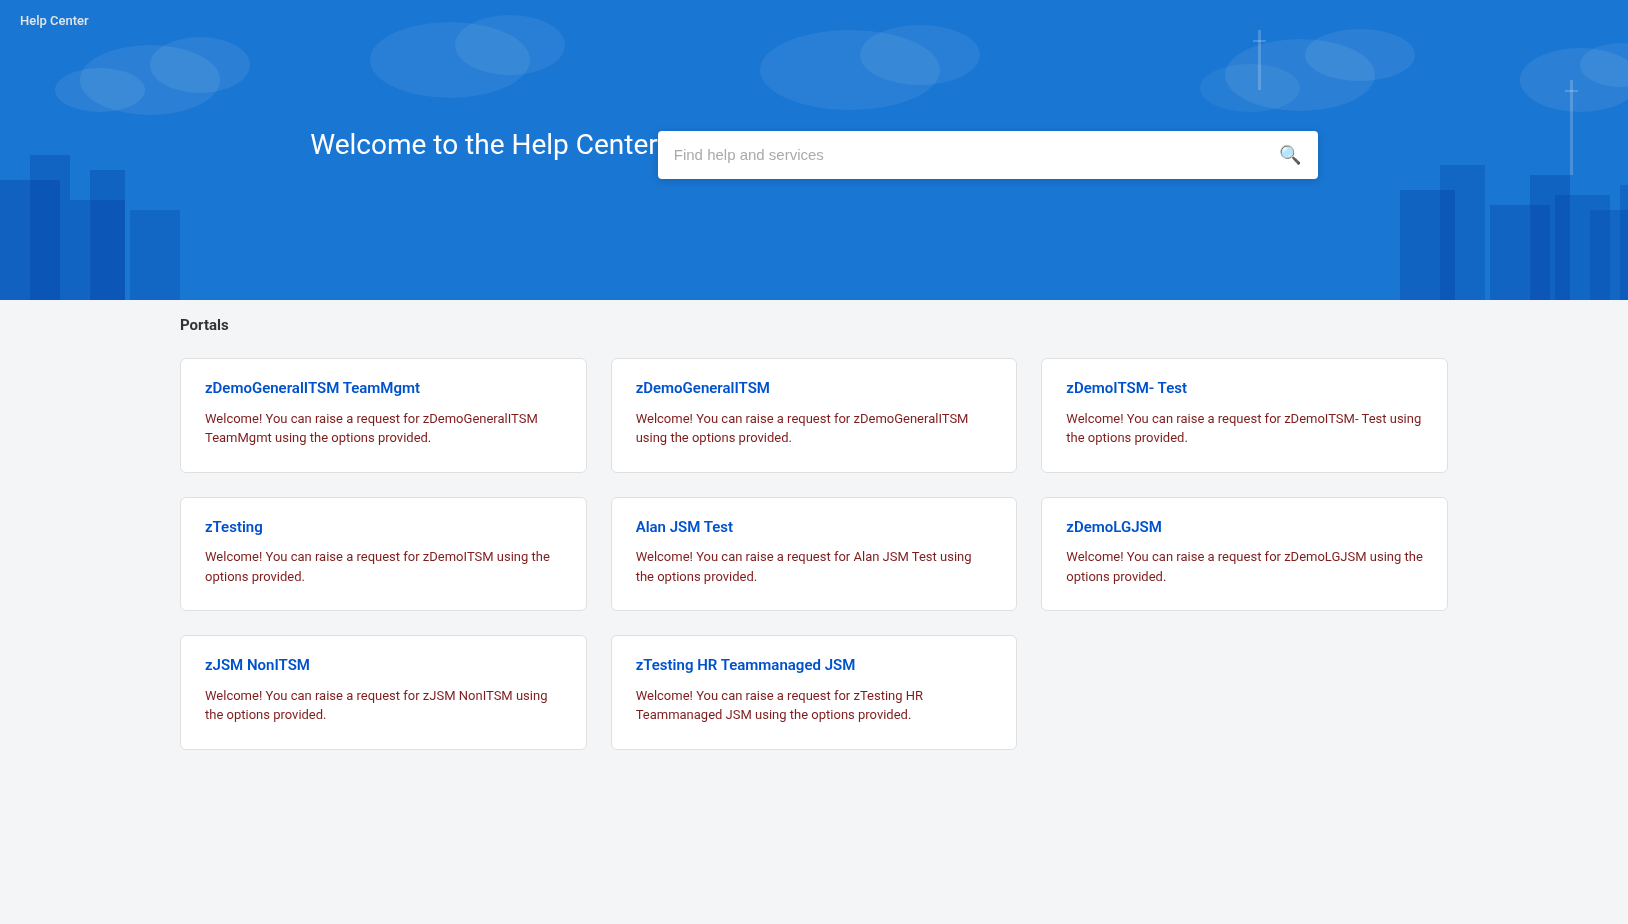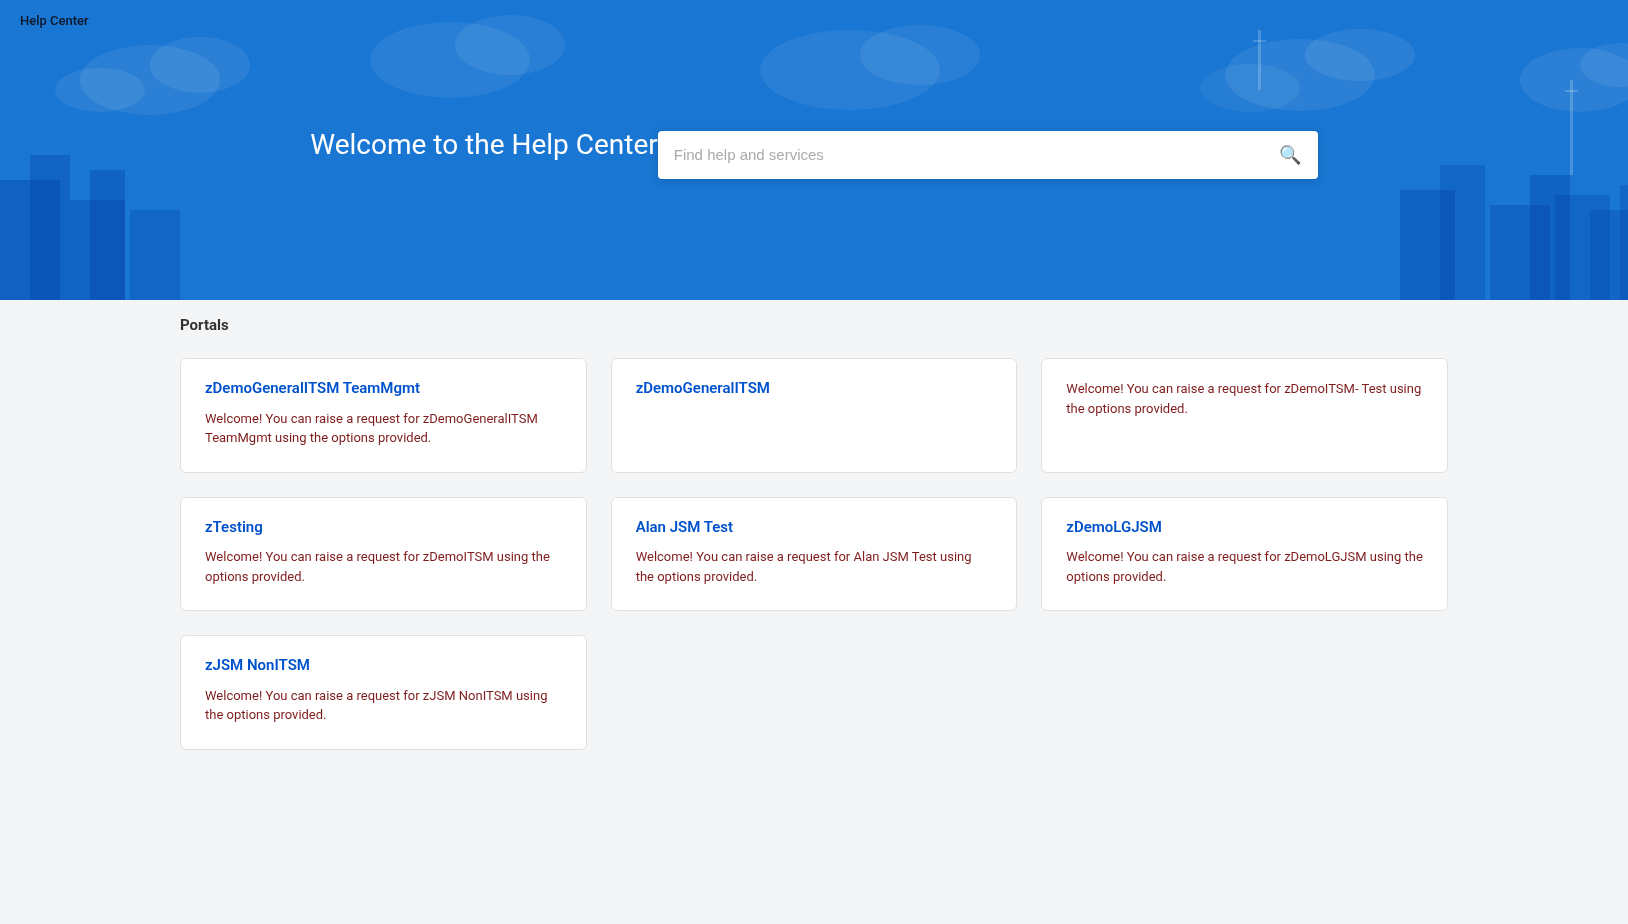--- a/index.html
+++ b/index.html
@@ -16,21 +16,21 @@
       flex-direction: column;
     }
 
     .hero-nav {
       padding: 10px 20px;
       z-index: 2;
       position: relative;
     }
 
     .hero-nav-title {
-      color: #0f172a;
+      color: #e5e5e5;
       font-size: 13px;
       font-weight: 500;
     }
 
     .hero-content {
       position: relative;
       z-index: 2;
       display: flex;
       flex-direction: row;
       align-items: center;
@@ -208,25 +208,27 @@
 
     <div class="portal-card-text">
       <div class="portal-card-title">zDemoGeneralITSM TeamMgmt</div>
       <div class="portal-card-desc">Welcome! You can raise a request for zDemoGeneralITSM TeamMgmt using the options provided.</div>
     </div>
   </div>
       <div class="portal-card">
 
     <div class="portal-card-text">
       <div class="portal-card-title">zDemoGeneralITSM</div>
-    </div>
-  </div>
-      <div class="portal-card">
-
-    <div class="portal-card-text">
+      <div class="portal-card-desc">Welcome! You can raise a request for zDemoGeneralITSM using the options provided.</div>
+    </div>
+  </div>
+      <div class="portal-card">
+
+    <div class="portal-card-text">
+      <div class="portal-card-title">zDemoITSM- Test</div>
       <div class="portal-card-desc">Welcome! You can raise a request for zDemoITSM- Test using the options provided.</div>
     </div>
   </div>
       <div class="portal-card">
 
     <div class="portal-card-text">
       <div class="portal-card-title">zTesting</div>
       <div class="portal-card-desc">Welcome! You can raise a request for zDemoITSM using the options provided.</div>
     </div>
   </div>
@@ -244,14 +246,21 @@
       <div class="portal-card-desc">Welcome! You can raise a request for zDemoLGJSM using the options provided.</div>
     </div>
   </div>
       <div class="portal-card">
 
     <div class="portal-card-text">
       <div class="portal-card-title">zJSM NonITSM</div>
       <div class="portal-card-desc">Welcome! You can raise a request for zJSM NonITSM using the options provided.</div>
     </div>
   </div>
+      <div class="portal-card">
+
+    <div class="portal-card-text">
+      <div class="portal-card-title">zTesting HR Teammanaged JSM</div>
+      <div class="portal-card-desc">Welcome! You can raise a request for zTesting HR Teammanaged JSM using the options provided.</div>
+    </div>
+  </div>
     </div>
 </div>
 
 </body></html>

